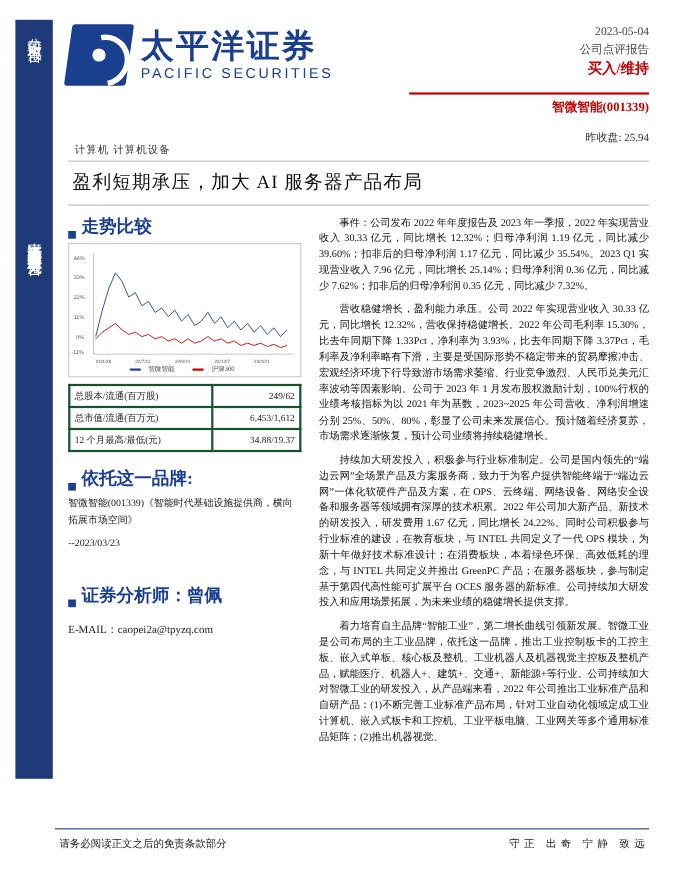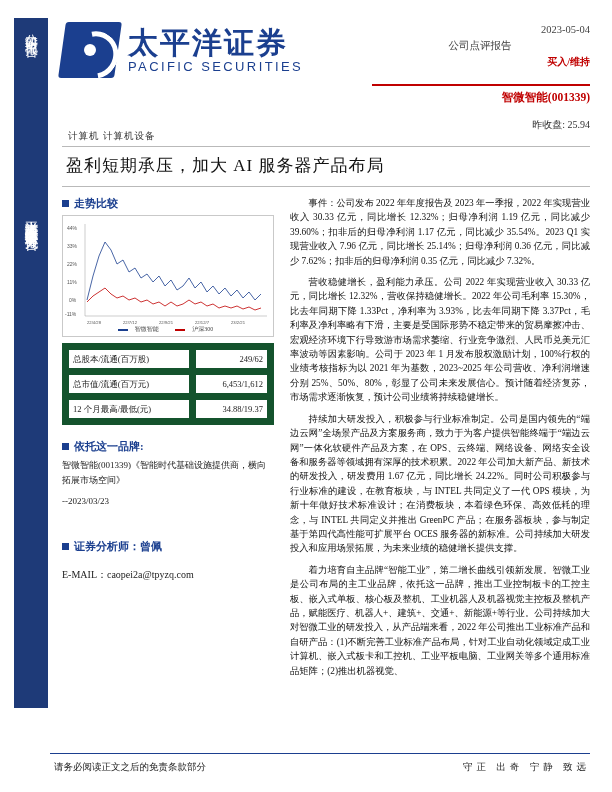--- a/index.html
+++ b/index.html
@@ -59,22 +59,22 @@
   .logo-en {
     font-size:13px; color:#1b3f8f; letter-spacing:2.4px; line-height:14px;
     font-family:Liberation Sans, sans-serif;
   }
 
   .hdr-right {
     position:absolute; right:22px; top:22px; width:220px; text-align:right;
     font-size:10.5px; color:#333; line-height:16px;
   }
   .hdr-right .date { color:#444; }
-  .hdr-right .rpt { color:#444;text-align:center; }
-  .hdr-right .rating { color:#c00000; font-weight:bold; font-size:10px; }
+  .hdr-right .rpt { color:#444; }
+  .hdr-right .rating { color:#c00000; font-weight:bold; font-size:13px; }
   .hdr-rule {
     position:absolute; right:22px; top:84px; width:218px; height:2px; background:#c00000;
   }
   .hdr-stock {
     position:absolute; right:22px; top:90px; width:220px; text-align:right;
     font-size:11.5px; color:#c00000; font-weight:bold;
   }
   .hdr-price {
     position:absolute; right:22px; top:118px; width:220px; text-align:right;
     font-size:10px; color:#333;
@@ -87,21 +87,21 @@
   .title-rule-top { position:absolute; left:62px; right:22px; top:146px; height:1px; background:#b9b9b9; }
   .doc-title {
     position:absolute; left:66px; top:154px; font-size:17px; color:#111;
     letter-spacing:1px; font-family:"Liberation Serif", serif;
   }
   .title-rule-bot { position:absolute; left:62px; right:22px; top:186px; height:1px; background:#b9b9b9; }
 
   
   .lcol { position:absolute; left:62px; top:196px; width:212px; }
   .sec-head {
-    display:flex; align-items:center; font-size:11px; font-weight:bold; color:#1b3f8f;
+    display:flex; align-items:flex-end; font-size:16px; font-weight:bold; color:#1b3f8f;
     margin-bottom:4px;
   }
   .sec-head .sq {
     width:7px; height:7px; background:#1b3f8f; margin-right:5px; display:inline-block;
   }
   .chart-box {
     border:1px solid #c9c9c9; height:120px; position:relative; background:#fff;
     margin-bottom:6px;
   }
   .chart-legend {
@@ -109,21 +109,21 @@
     font-size:6px; color:#444;
   }
   .chart-legend span { margin:0 5px; }
   .lg-sw { display:inline-block; width:10px; height:2px; vertical-align:middle; margin-right:2px; }
 
   table.kv {
     width:100%; border-collapse:collapse; font-size:8.5px; color:#222;
     margin-top:2px;
   }
   table.kv td {
-    border:7px solid #14532d; padding:3px 4px; line-height:12px;
+    border:2px solid #14532d; padding:3px 4px; line-height:12px;
   }
   table.kv td.val { text-align:right; width:38%; }
 
   .rel-list { font-size:9px; line-height:15px; color:#222; margin-top:3px; }
   .rel-date { margin-top:6px; }
 
   .analyst { font-size:10px; line-height:15px; color:#222; margin-top:13px; }
 
   
   .rcol {

